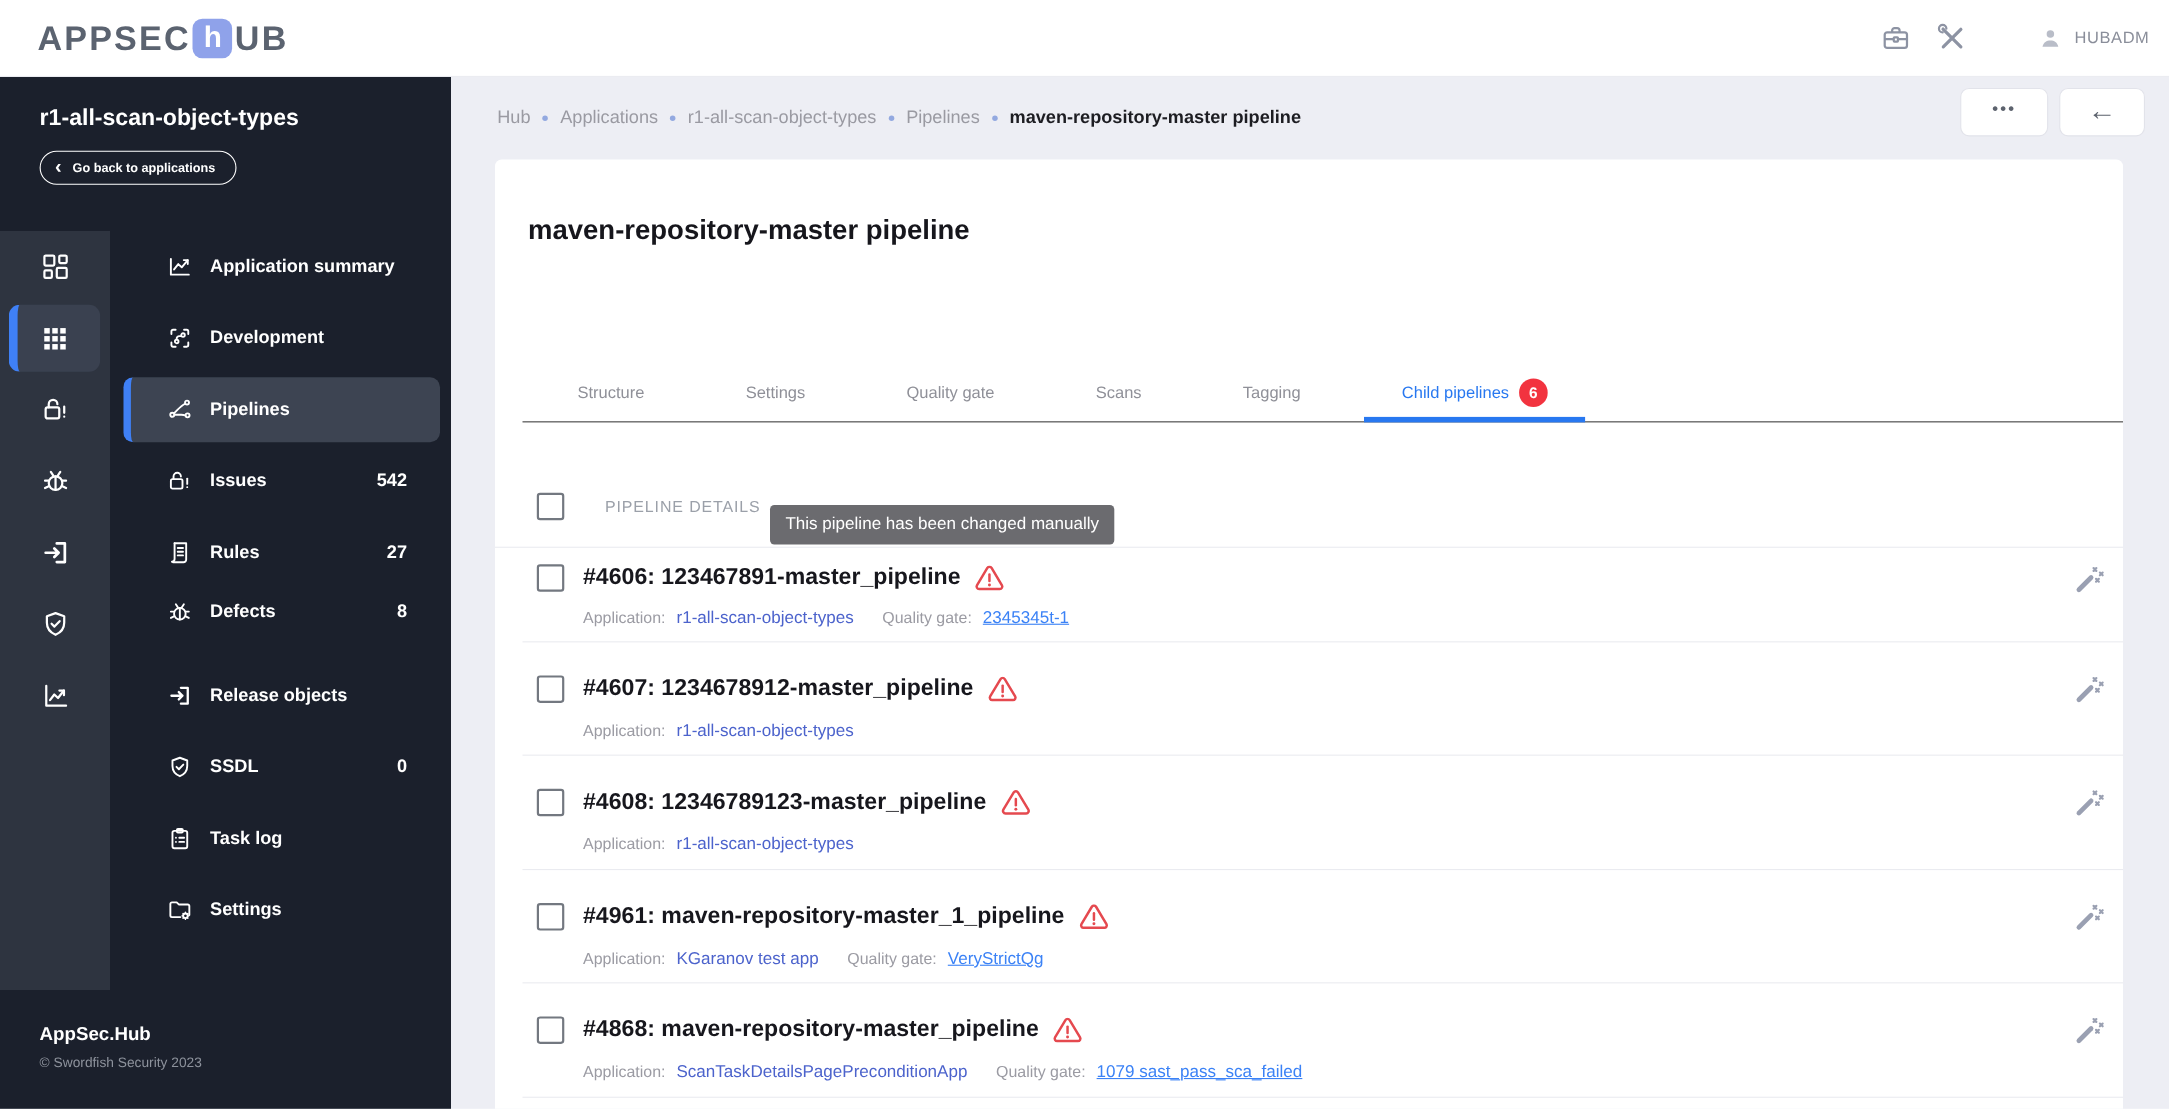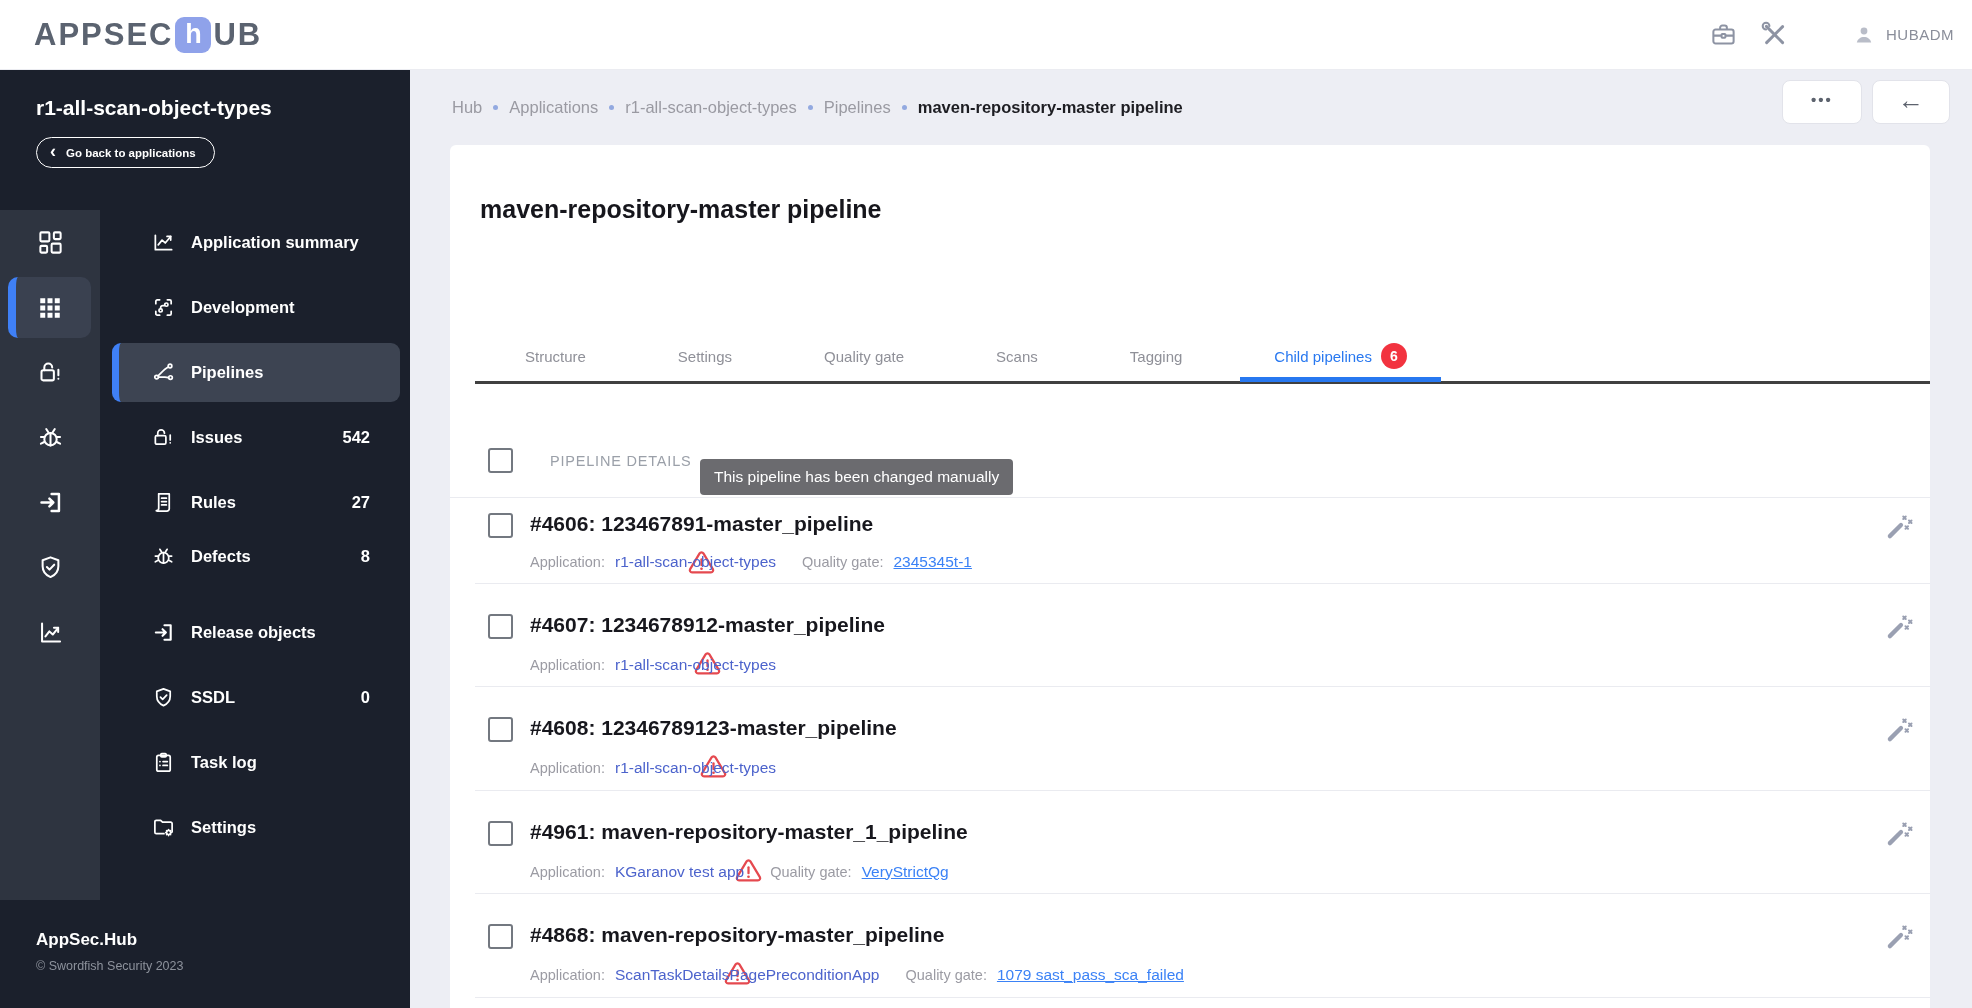--- a/index.html
+++ b/index.html
@@ -66,21 +66,21 @@
 
   
   .card { position:absolute; left:450px; top:145px; width:1480px; bottom:0; background:#fff;
           border-radius:6px 6px 0 0; }
   .card-title { position:absolute; top:50px; left:30px; margin:0; font-size:25px; font-weight:bold; color:#16161c; }
   .meta { position:absolute; top:112px; left:30px; font-size:15px; display:flex; align-items:baseline; white-space:nowrap; }
   .mlab { color:#9b9ba3; margin-right:9px; }
   .mval { color:#26262c; margin-right:24px; }
   .mval.link { color:#4c63cc; cursor:pointer; }
 
-  .tabs { position:absolute; top:186px; left:25px; right:0; height:53px; border-bottom:3px solid #404040;
+  .tabs { position:absolute; top:186px; left:25px; right:0; height:53px; border-bottom:1px solid #404040;
           display:flex; padding-left:16px; }
   .tab { padding:0 34px; margin-right:24px; display:flex; align-items:center; font-size:15px;
          color:#8f9098; position:relative; cursor:pointer; }
   .tab.active { color:#2878f0; font-weight:500; }
   .tab.active::after { content:""; position:absolute; left:0; right:0; bottom:-1px; height:5px; background:#2878f0; }
   .badge { width:26px; height:26px; border-radius:50%; background:#f2333f; color:#fff; font-size:14px;
            font-weight:bold; display:flex; align-items:center; justify-content:center; margin-left:9px; }
 
   .checkbox { width:25px; height:25px; border:2px solid #737880; border-radius:3px; background:#fff; cursor:pointer; }
   .list-head { position:absolute; top:303px; left:38px; display:flex; align-items:center; }
@@ -88,21 +88,21 @@
 
   .tooltip { position:absolute; top:314px; left:250px; height:36px; line-height:36px;
              background:rgba(99,99,103,.95); color:#fff; border-radius:4px; padding:0 14px;
              font-size:15.5px; z-index:4; white-space:nowrap; }
 
   .rows { position:absolute; top:352px; left:0; right:0; border-top:1px solid #eaebf0; }
   .prow { position:relative; margin-left:25px; margin-right:0; height:103.5px; border-bottom:1px solid #eaebf0; }
   .prow.first { height:85.5px; }
   .prow .checkbox { position:absolute; left:13px; top:30px; }
   .prow.first .checkbox { top:15px; }
-  .ptitle { position:absolute; left:55px; top:29px; display:flex; align-items:center; gap:13px;flex-direction:column; }
+  .ptitle { position:absolute; left:55px; top:29px; display:flex; align-items:center; gap:13px; }
   .prow.first .ptitle { top:14px; }
   .ptitle .tt { font-size:21px; font-weight:bold; color:#17171d; }
   .warn { cursor:pointer; margin-top:2px; }
   .psub { position:absolute; left:55px; top:72px; display:flex; align-items:baseline; font-size:15.5px; white-space:nowrap; }
   .prow.first .psub { top:55px; }
   .slab { font-size:14.5px; color:#9b9ba3; margin-right:10px; }
   .slab.qg { margin-left:26px; }
   .slink { color:#4c63cc; text-decoration:none; cursor:pointer; }
   .sval { color:#3b82f6;text-decoration:underline; }
   .wand { position:absolute; right:16px; top:28px; cursor:pointer; }

